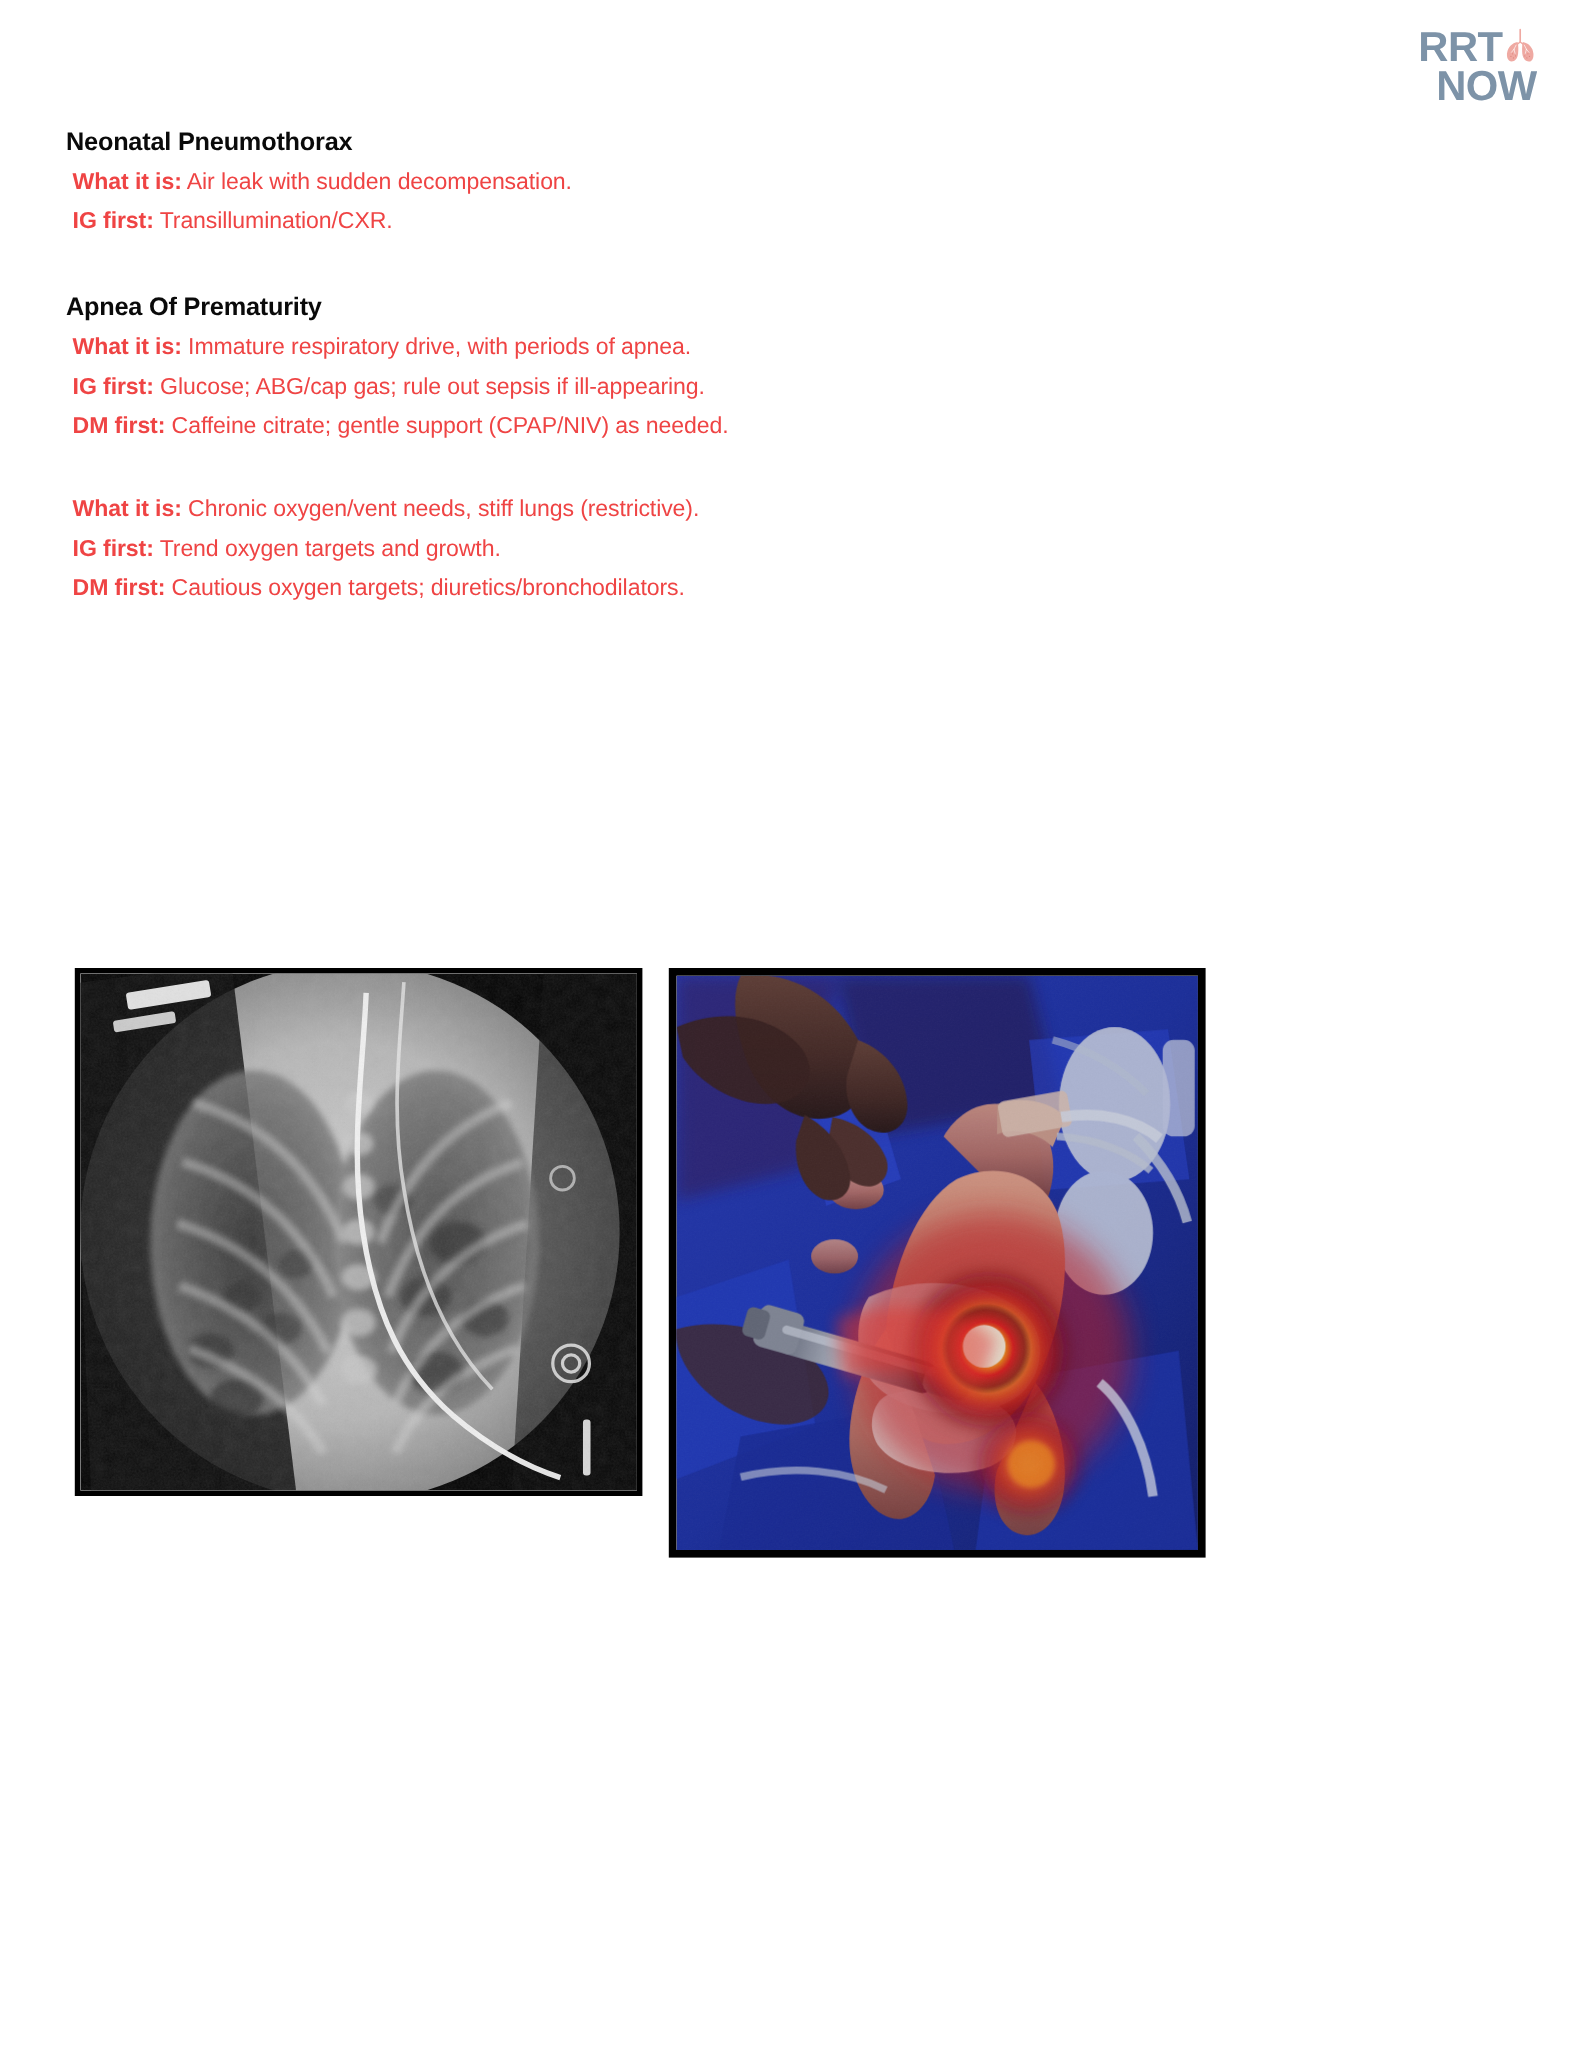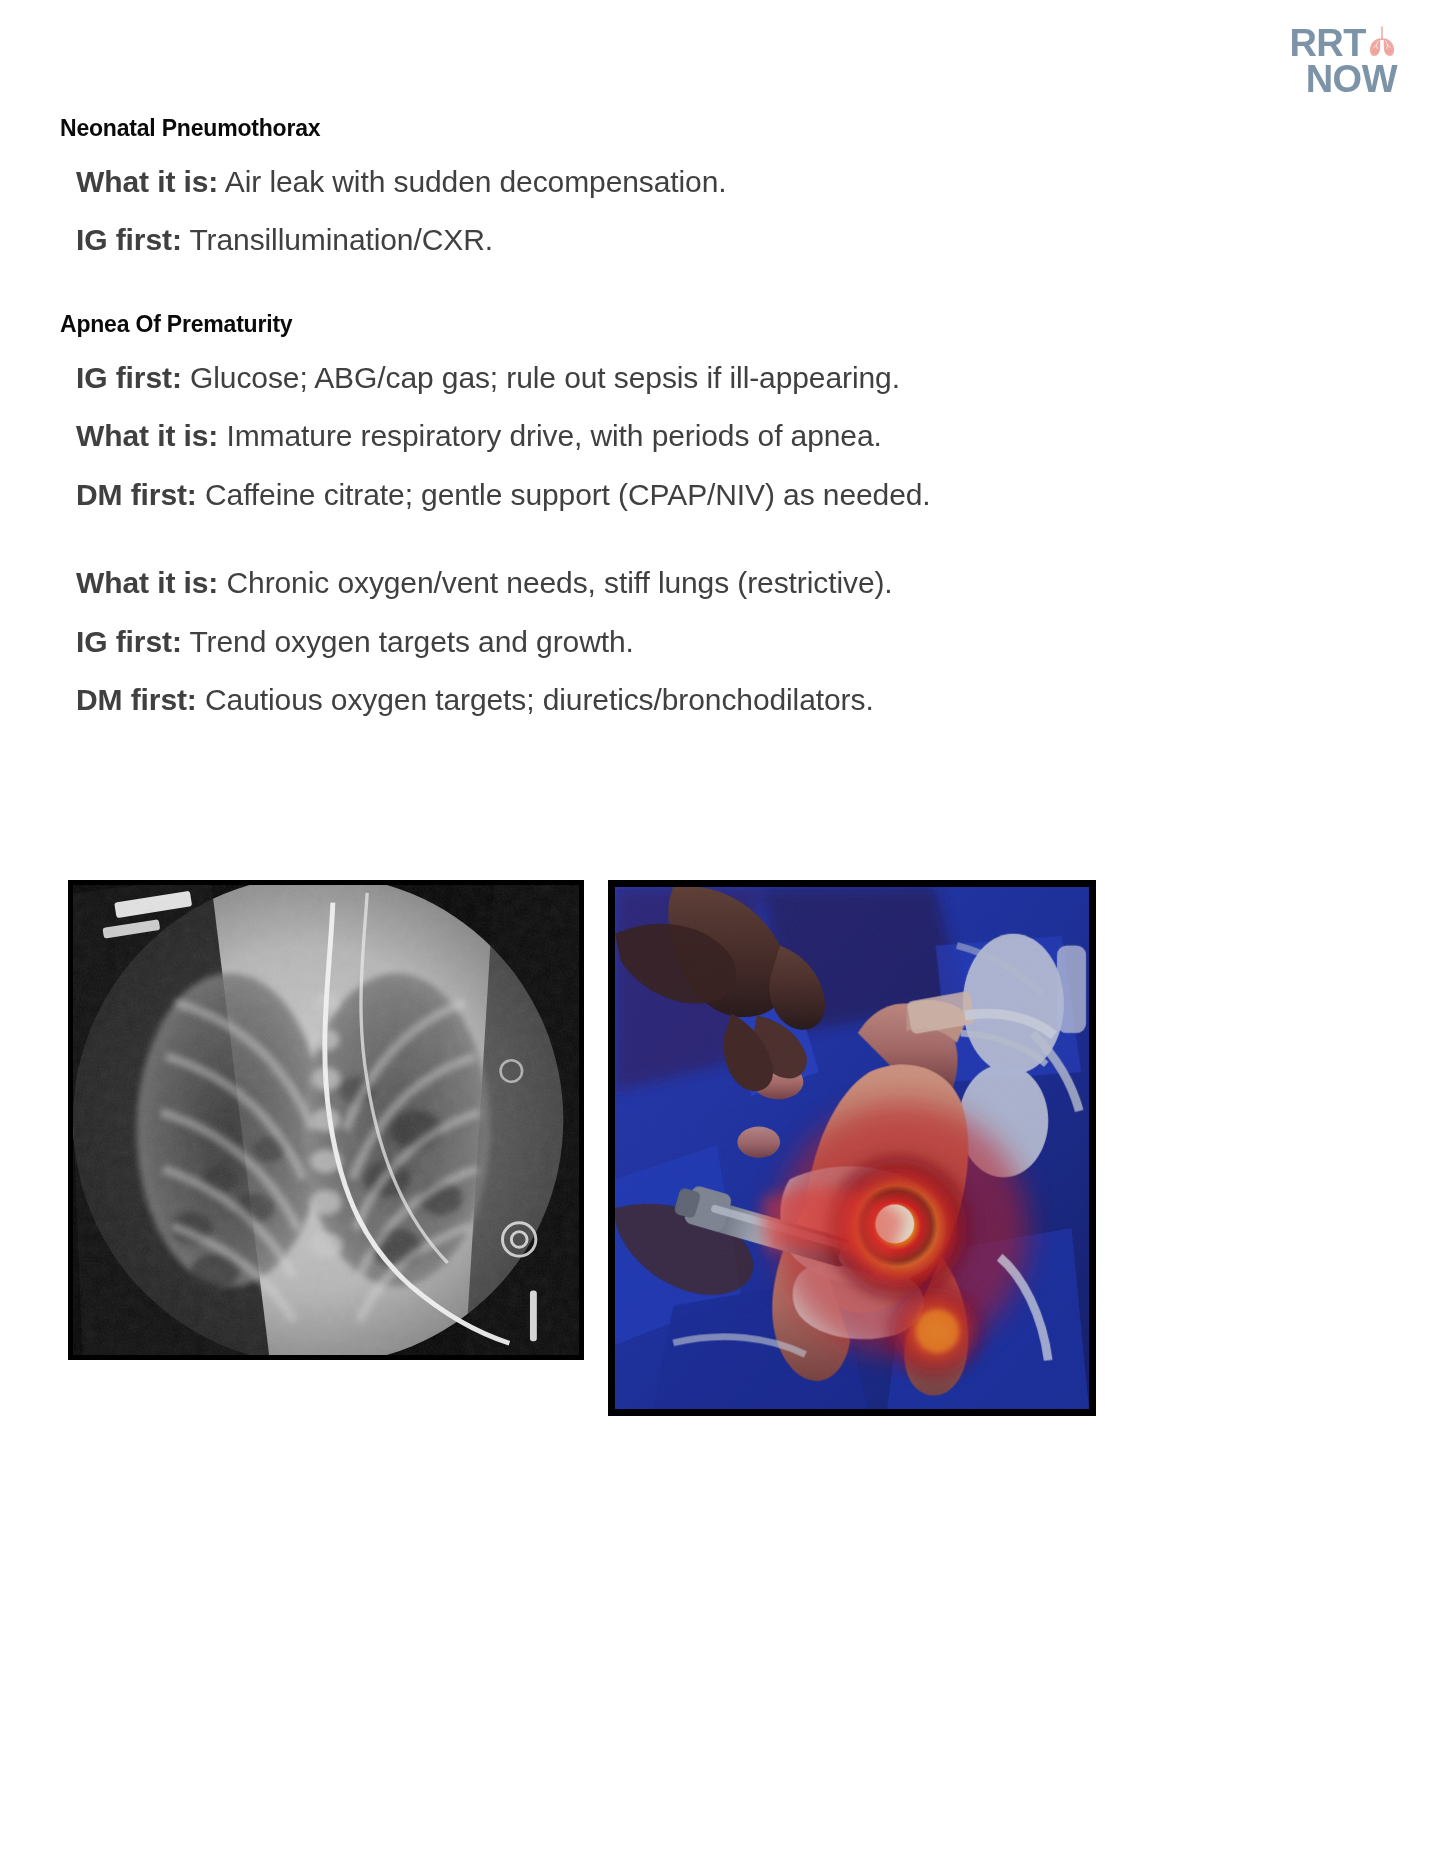--- a/index.html
+++ b/index.html
@@ -64,24 +64,24 @@
   .section-title {
     font-size: 23px;
     font-weight: 700;
     line-height: 1.42;
     letter-spacing: -0.2px;
     color: #0a0a0a;
     margin: 0 0 2px 0;
     font-stretch: condensed;
   }
   .line {
-    font-size: 30px;
+    font-size: 21px;
     line-height: 1.42;
-    color: #404040;
-    margin: 16px;
+    color: #ef4444;
+    margin: 6px;
     letter-spacing: -0.1px;
     white-space: nowrap;
   }
   .line .lbl {
     font-weight: 700;
   }
   .line .val {
     font-weight: 400;
   }
 
@@ -163,26 +163,26 @@
     </p>
     <p class="line">
       <span class="lbl">IG first:</span>
       <span class="val">Transillumination/CXR.</span>
     </p>
   </div>
 
   <div class="section">
     <h2 class="section-title">Apnea Of Prematurity</h2>
     <p class="line">
+      <span class="lbl">What it is:</span>
+      <span class="val">Immature respiratory drive, with periods of apnea.</span>
+    </p>
+    <p class="line">
       <span class="lbl">IG first:</span>
       <span class="val">Glucose; ABG/cap gas; rule out sepsis if ill-appearing.</span>
-    </p>
-    <p class="line">
-      <span class="lbl">What it is:</span>
-      <span class="val">Immature respiratory drive, with periods of apnea.</span>
     </p>
     <p class="line">
       <span class="lbl">DM first:</span>
       <span class="val">Caffeine citrate; gentle support (CPAP/NIV) as needed.</span>
     </p>
   </div>
 
   <div class="section">
     <p class="line">
       <span class="lbl">What it is:</span>

